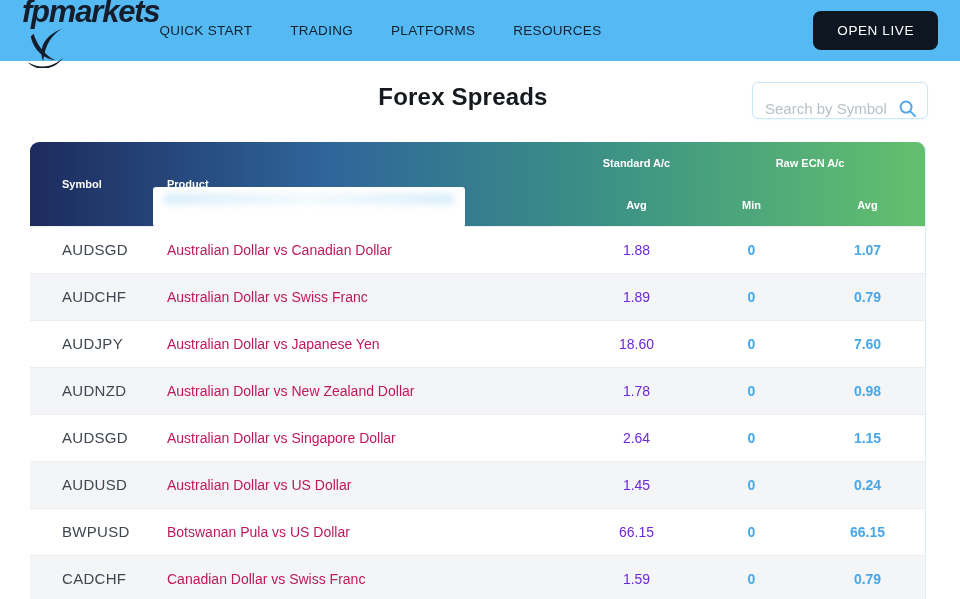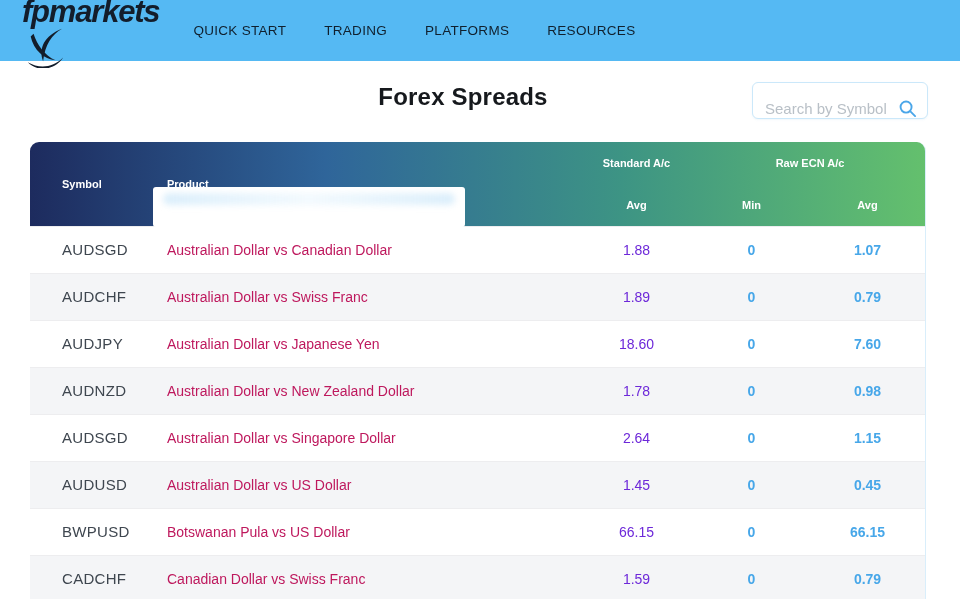--- a/index.html
+++ b/index.html
@@ -6,21 +6,21 @@
   html, body { width: 960px; height: 599px; overflow: hidden; background: #ffffff;
     font-family: "Liberation Sans", sans-serif; }
 
   
   .topbar { position: relative; height: 61px; background: #55b9f3;
     display: flex; align-items: center; padding: 0 22px; }
   .brand { display: flex; align-items: flex-start; cursor: pointer; flex-direction: column; }
   .brand-text { font-size: 31px; font-weight: bold; font-style: italic;
     color: #131d2b; letter-spacing: -1.2px; }
   .brand-swoosh { width: 42px; height: 42px; margin-left: 2px; margin-top: -4px; }
-  .nav { display: flex; align-items: center; margin-left: 34px; gap: 38px; }
+  .nav { display: flex; align-items: center; gap: 38px; }
   .nav-item { font-size: 13.5px; color: #10202e; letter-spacing: 0.3px;
     cursor: pointer; white-space: nowrap; }
   .cta-btn { margin-left: auto; background: #0e1621; color: #ffffff;
     border: none; border-radius: 8px; padding: 12px 24px; font-size: 13.5px;
     letter-spacing: 0.6px; cursor: pointer; font-family: inherit; }
 
   
   .content { position: relative; padding-top: 22px; }
   .page-title { text-align: center; font-size: 24px; font-weight: bold;
     color: #16191d; letter-spacing: 0.2px; transform: translateX(-17px); }
@@ -76,20 +76,21 @@
       <path d="M10,8 C14,20 21,30 33,36 C21,35 10,25 7,11 Z" fill="#131d2b"></path>
       <path d="M4,38 C16,45 30,44 41,33 C33,46 14,49 4,38 Z" fill="#131d2b"></path>
     </svg>
   </div>
   <nav class="nav">
     <span class="nav-item">QUICK START</span>
     <span class="nav-item">TRADING</span>
     <span class="nav-item">PLATFORMS</span>
     <span class="nav-item">RESOURCES</span>
   </nav>
+  <button class="cta-btn">OPEN LIVE</button>
 </header>
 
 <main class="content">
   <h1 class="page-title">Forex Spreads</h1>
 
   <div class="search-box">
     <input class="search-input" type="text" placeholder="Search by Symbol" style="">
     <svg class="search-icon" viewBox="0 0 20 20">
       <circle cx="8.5" cy="8.5" r="5.8" fill="none" stroke="#4aa6e9" stroke-width="2"></circle>
       <line x1="13" y1="13" x2="18" y2="18" stroke="#4aa6e9" stroke-width="2" stroke-linecap="round"></line>
@@ -152,21 +153,21 @@
     <td class="d-product">Australian Dollar vs Singapore Dollar</td>
     <td class="d-stdavg">2.64</td>
     <td class="d-min">0</td>
     <td class="d-rawavg">1.15</td>
   </tr>
           <tr class="alt">
     <td class="d-symbol">AUDUSD</td>
     <td class="d-product">Australian Dollar vs US Dollar</td>
     <td class="d-stdavg">1.45</td>
     <td class="d-min">0</td>
-    <td class="d-rawavg">0.45</td>
+    <td class="d-rawavg">0.24</td>
   </tr>
           <tr>
     <td class="d-symbol">BWPUSD</td>
     <td class="d-product">Botswanan Pula vs US Dollar</td>
     <td class="d-stdavg">66.15</td>
     <td class="d-min">0</td>
     <td class="d-rawavg">66.15</td>
   </tr>
           <tr class="alt">
     <td class="d-symbol">CADCHF</td>

